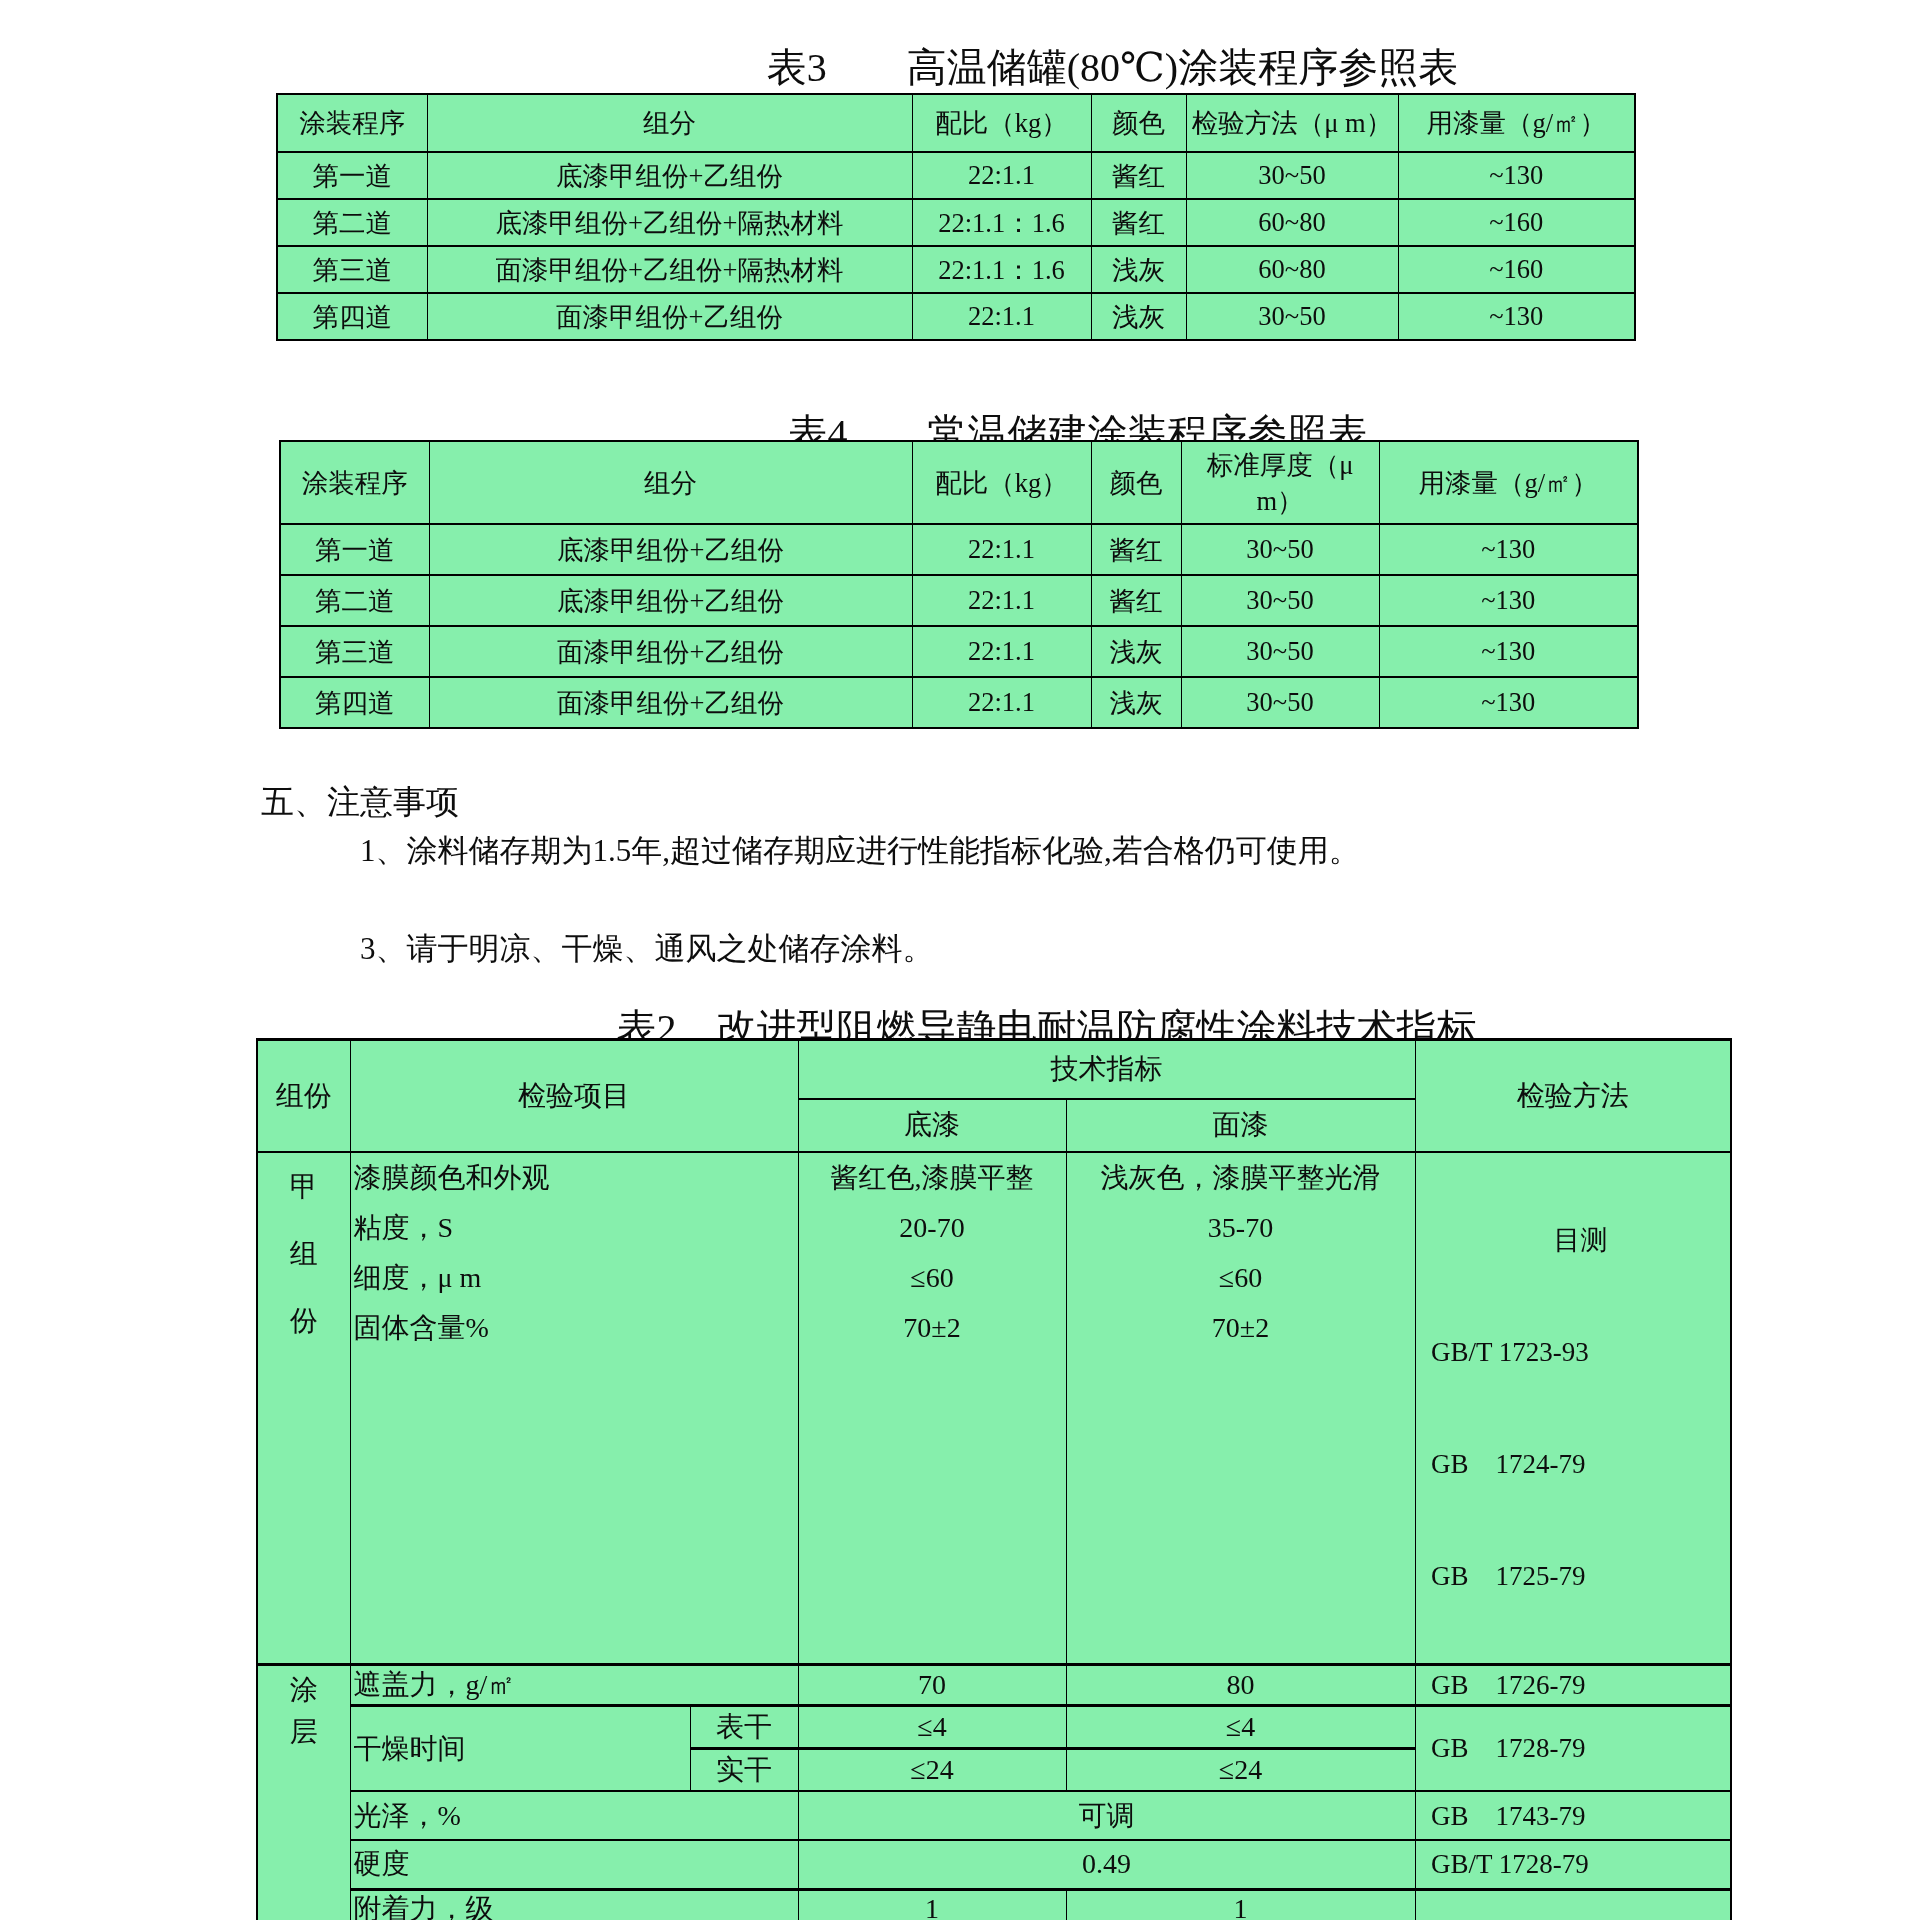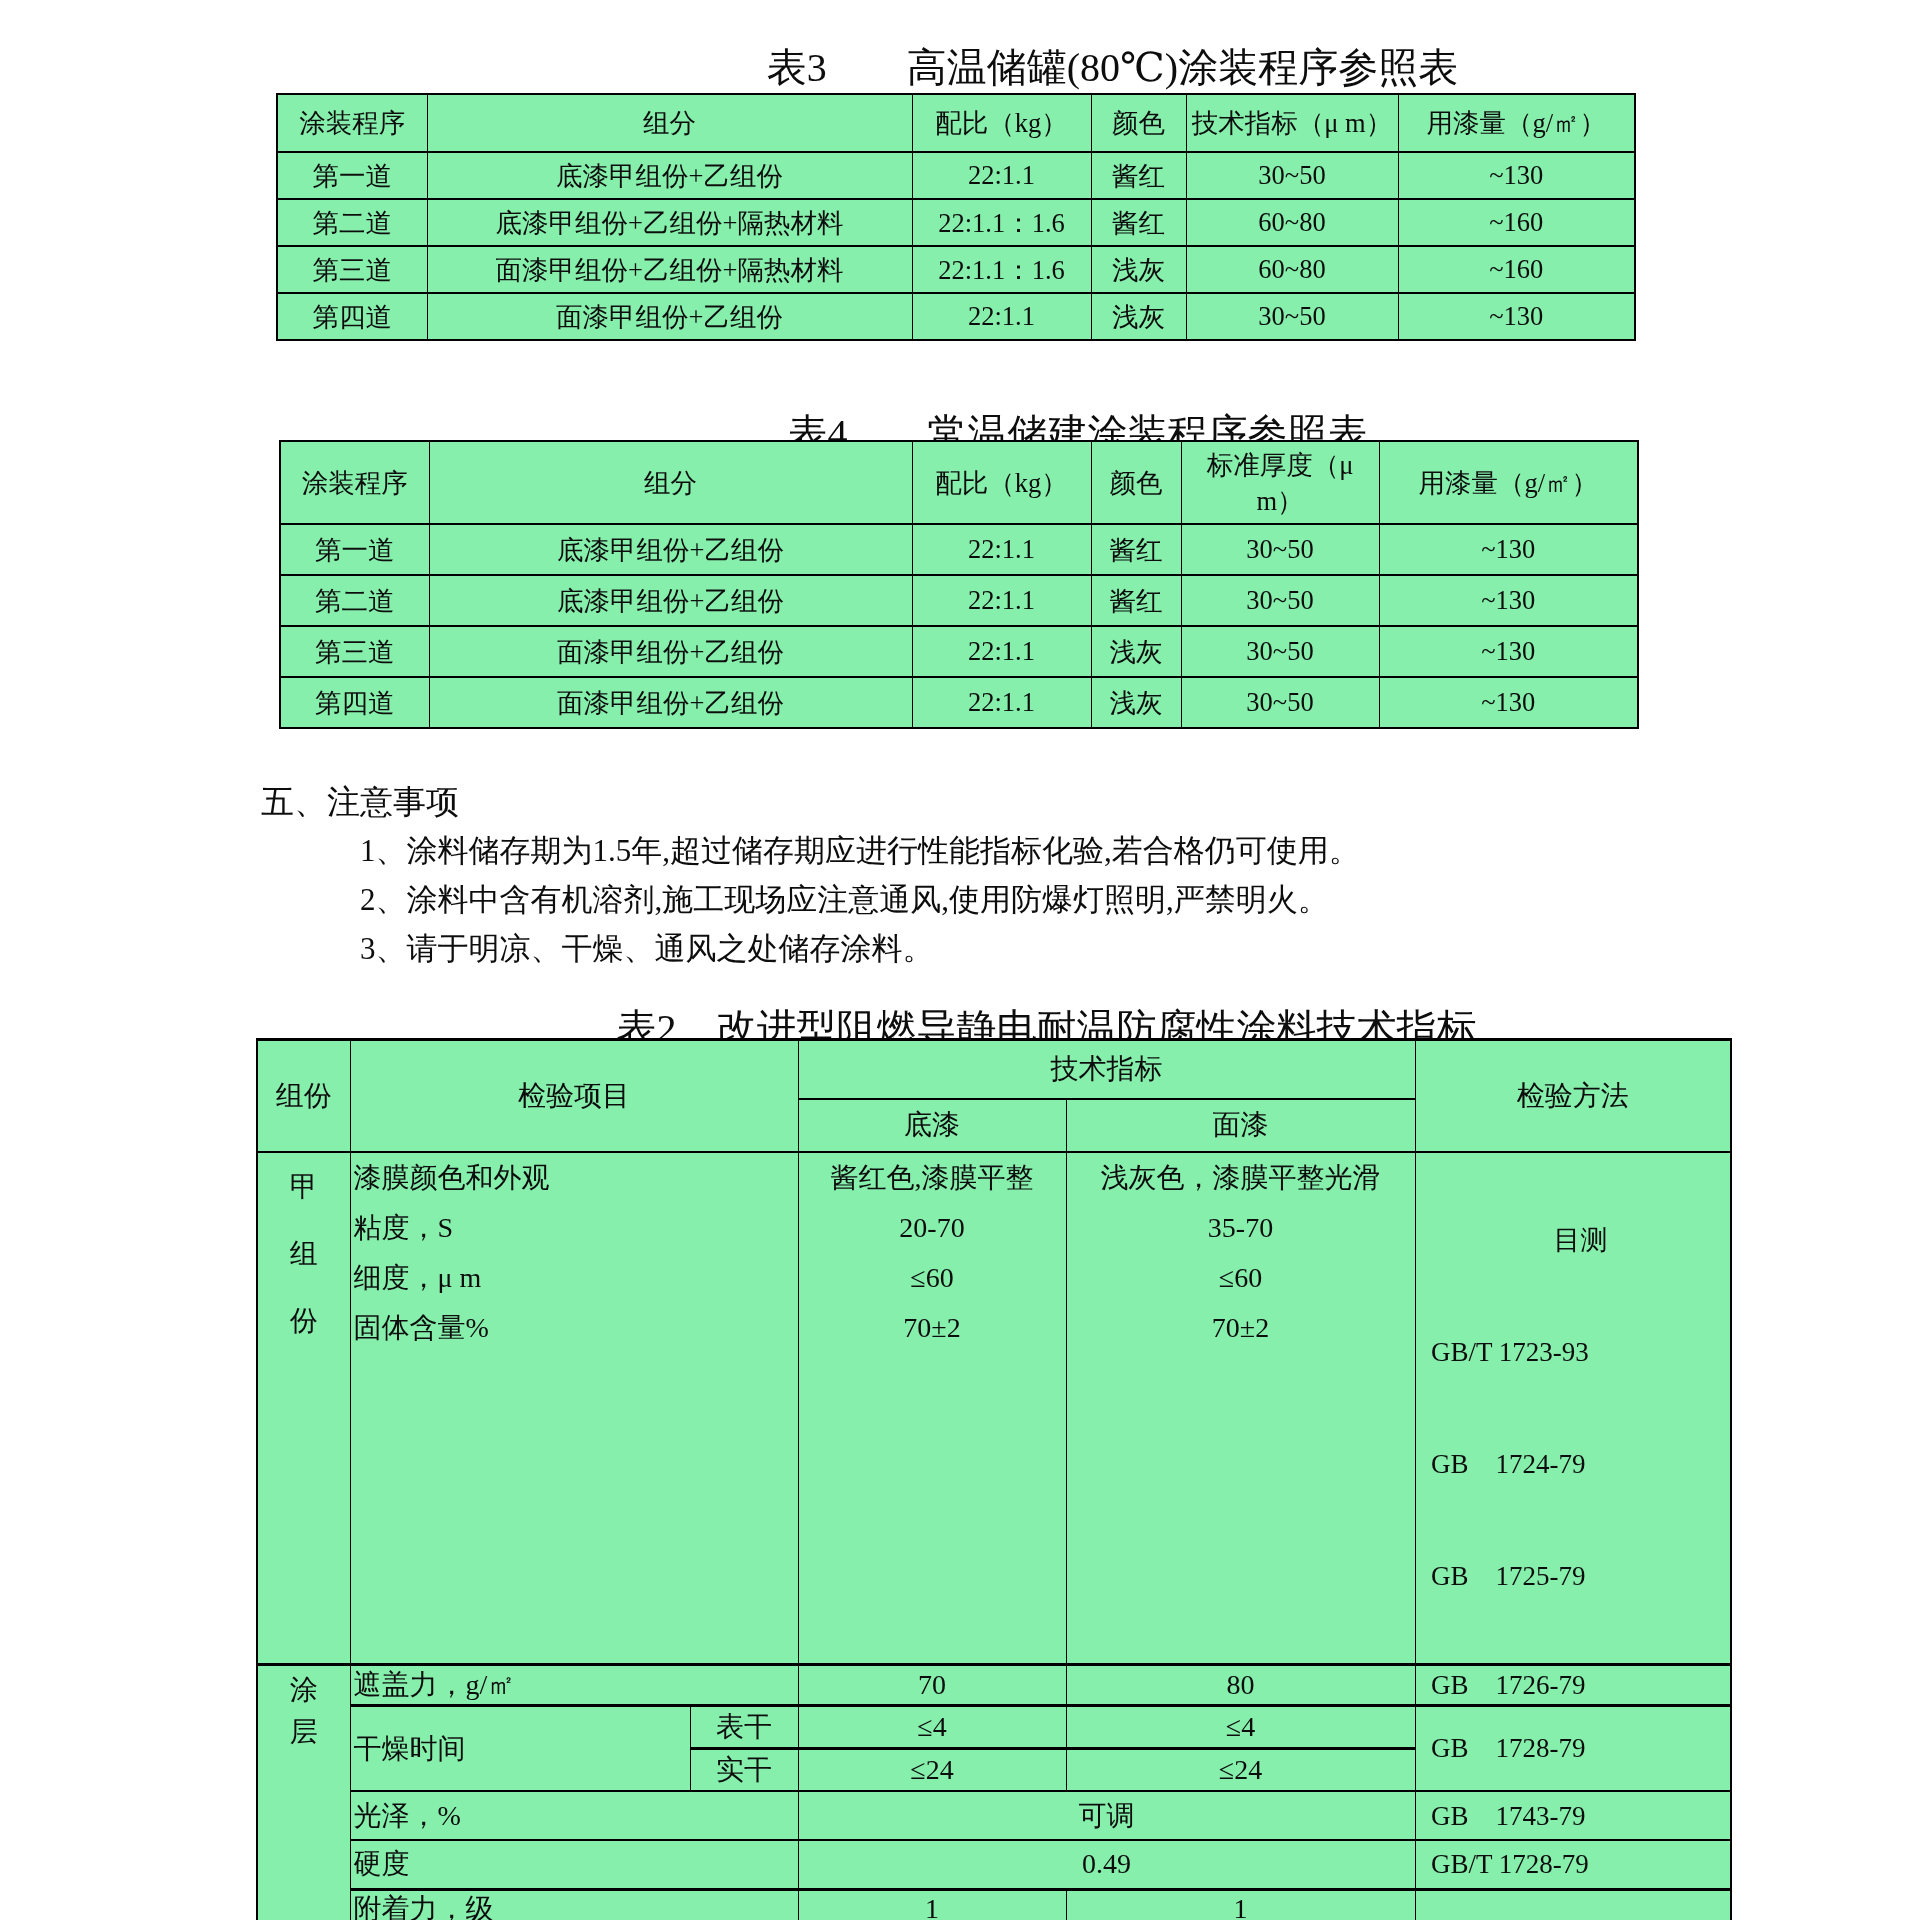--- a/index.html
+++ b/index.html
@@ -72,21 +72,21 @@
       <col style="width:95px">
         <col style="width:212px">
         <col style="width:237px">
     </colgroup>
     <tbody>
         <tr style="height:58px">
       <td class="hdr">涂装程序</td>
       <td class="hdr">组分</td>
       <td class="hdr">配比（kg）</td>
       <td class="hdr">颜色</td>
-      <td class="hdr">技术指标（μ m）</td>
+      <td class="hdr">检验方法（μ m）</td>
       <td class="hdr">用漆量（g/㎡）</td>
     </tr>
     <tr style="height:47px">
       <td>第一道</td>
       <td>底漆甲组份+乙组份</td>
       <td>22:1.1</td>
       <td>酱红</td>
       <td>30~50</td>
       <td>~130</td>
     </tr>
@@ -170,21 +170,20 @@
       <td>22:1.1</td>
       <td>浅灰</td>
       <td>30~50</td>
       <td>~130</td>
     </tr>
   </tbody>
     </table>
 
   <div class="note-h" style="left:261px;top:780px;">五、注意事项</div>
   <div class="note" style="left:360px;top:830px;">1、涂料储存期为1.5年,超过储存期应进行性能指标化验,若合格仍可使用。</div>
-  <div class="note" style="left:360px;top:879px;">2、涂料中含有机溶剂,施工现场应注意通风,使用防爆灯照明,严禁明火。</div>
   <div class="note" style="left:360px;top:928px;">3、请于明凉、干燥、通风之处储存涂料。</div>
 
   <div class="ttl" style="left:424px;top:1001px;width:1245px;">表2　改进型阻燃导静电耐温防腐性涂料技术指标</div>
 
   <table class="t2" style="left:256px;top:1038px;width:1473px;">
     <colgroup>
       <col style="width:93px">
         <col style="width:340px">
         <col style="width:108px">
       <col style="width:268px">

